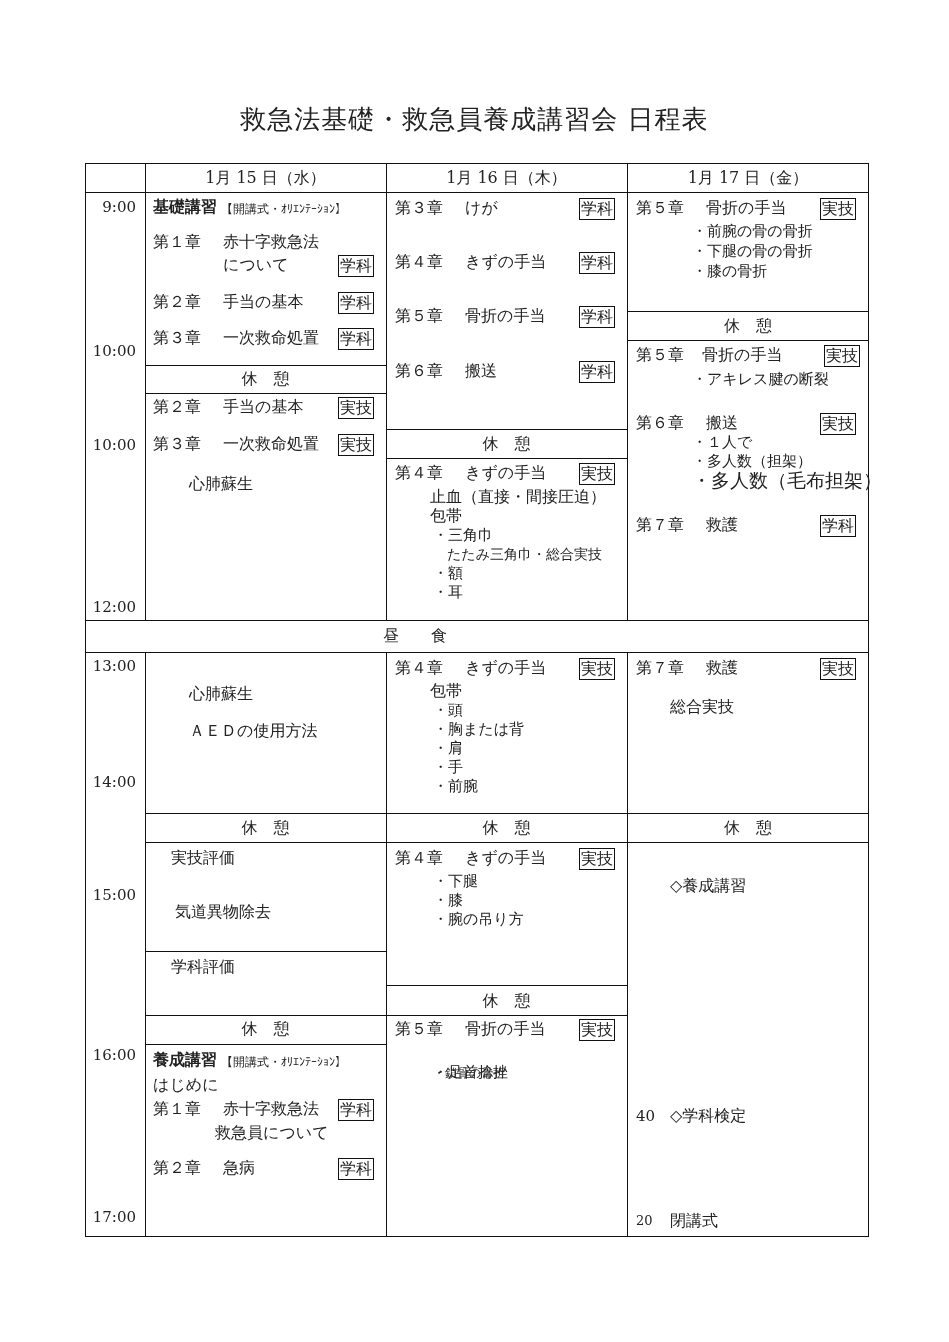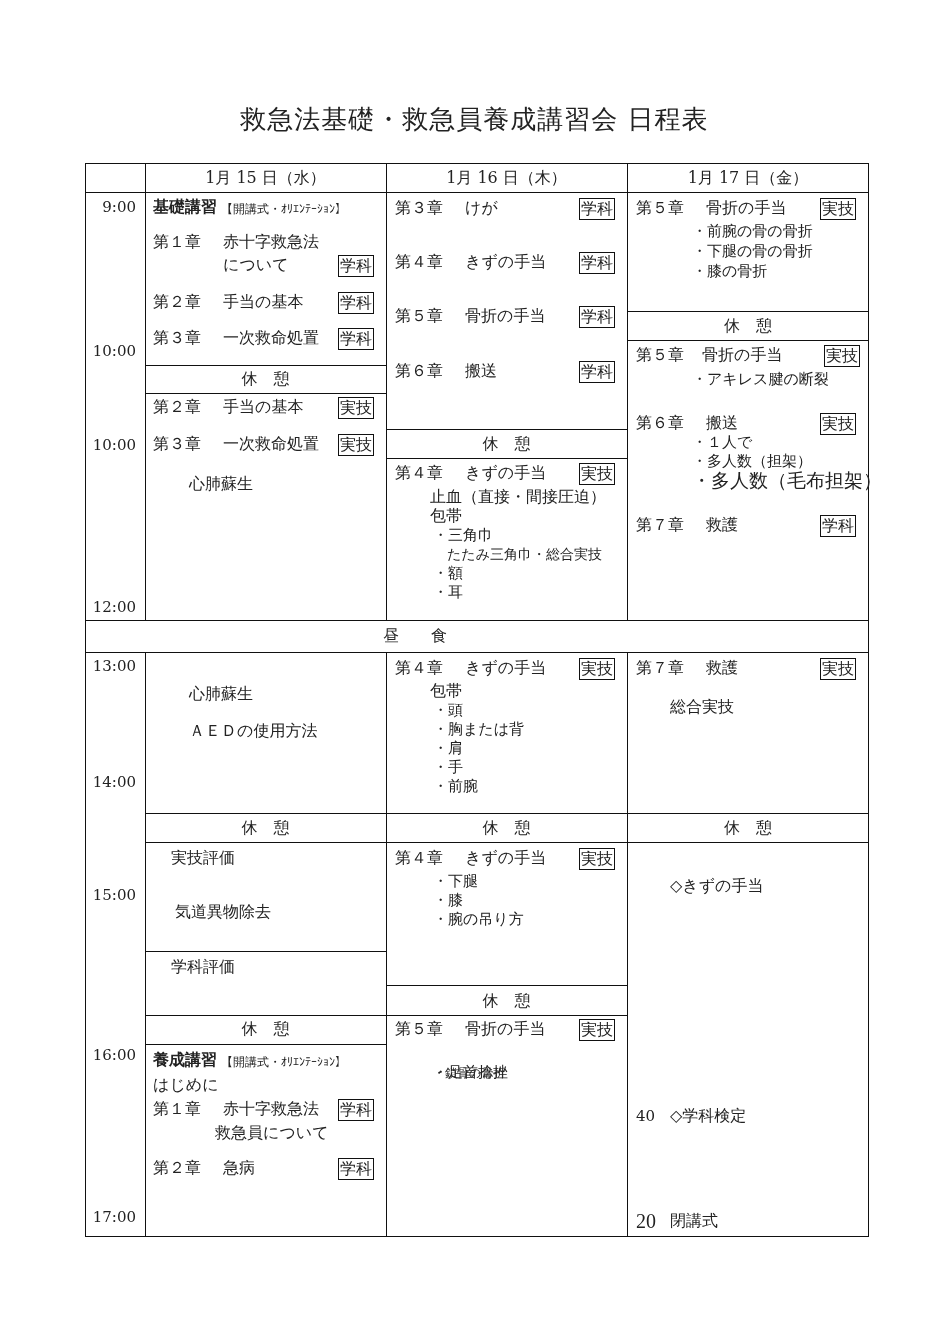--- a/index.html
+++ b/index.html
@@ -185,17 +185,17 @@
 <div class="t" style="left:706px;top:515px;">救護</div>
 <div class="tag" style="left:820px;top:515px;">学科</div>
 
 <div class="t" style="left:636px;top:658px;">第７章</div>
 <div class="t" style="left:706px;top:658px;">救護</div>
 <div class="tag" style="left:820px;top:658px;">実技</div>
 <div class="t" style="left:670px;top:697px;">総合実技</div>
 
 <div class="t c" style="left:627px;width:242px;top:818px;">休　憩</div>
 
-<div class="t" style="left:670px;top:876px;">◇きずの手当</div>
+<div class="t" style="left:670px;top:876px;">◇養成講習</div>
 <div class="t" style="left:636px;top:1106px;font-size:15px;">40</div>
 <div class="t" style="left:670px;top:1106px;">◇学科検定</div>
-<div class="t" style="left:636px;top:1211px;font-size:20px;font-family:Liberation Serif, serif;">20</div>
+<div class="t" style="left:636px;top:1211px;font-size:13px;">20</div>
 <div class="t" style="left:670px;top:1211px;">閉講式</div>
 
 </body></html>

